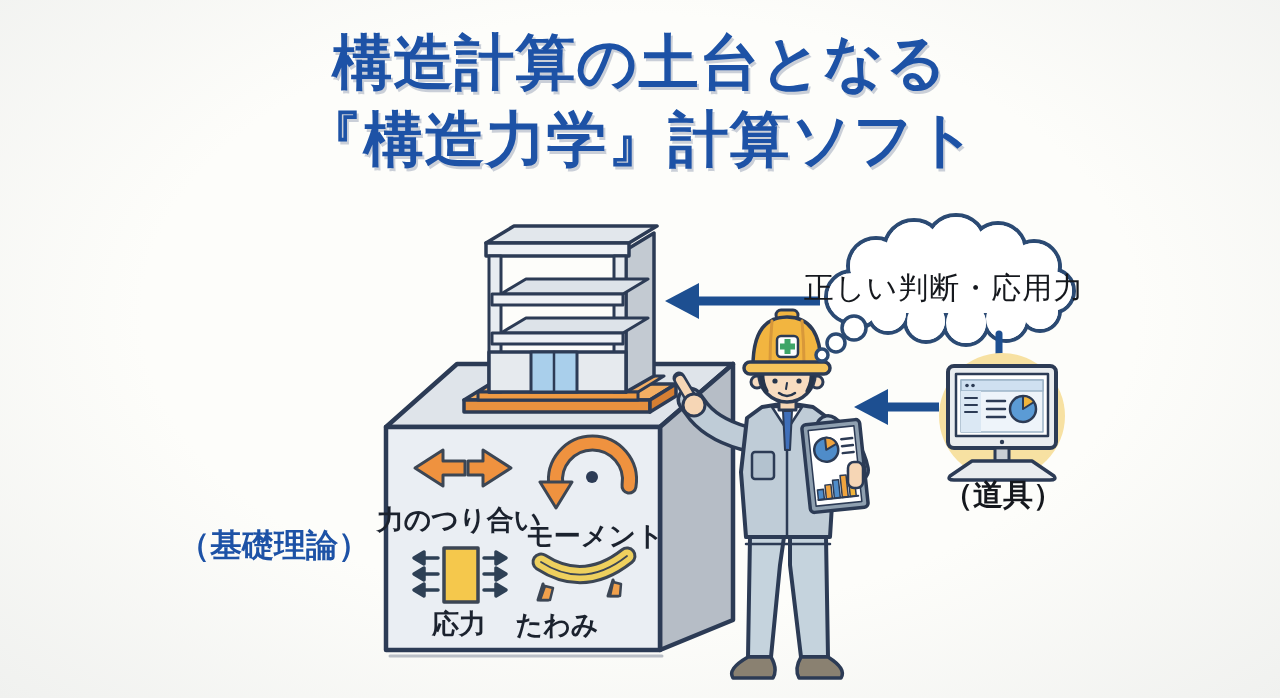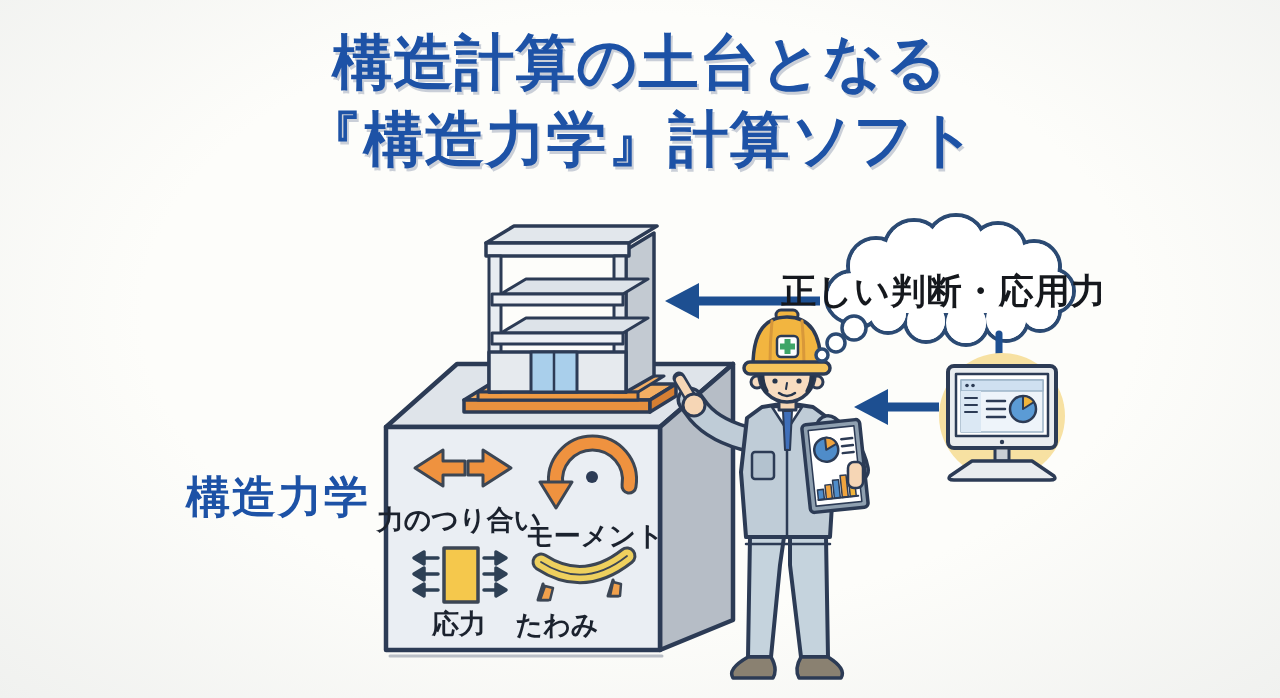--- a/index.html
+++ b/index.html
@@ -19,21 +19,21 @@
   .blue-label{color:#1d52a6;font-weight:bold;}
   .lbl-calc{left:290px;top:284px;font-size:40px;line-height:57px;letter-spacing:3px;}
   .lbl-mech{left:186px;top:468px;font-size:44px;letter-spacing:2px;}
   .lbl-mech-sub{left:178px;top:524px;font-size:32px;letter-spacing:0px;}
   .concept{color:#1b222e;font-weight:bold;font-size:27px;transform:translateX(-50%);}
   .c-balance{left:459px;top:502px;}
   .c-moment{left:595px;top:502px;margin-top:16px;}
   .c-stress{left:459px;top:606px;}
   .c-deflect{left:557px;top:607px;}
   .cloud-label{left:944px;top:268px;transform:translateX(-50%);
-    color:#15181d;font-weight:bold;font-size:35px;letter-spacing:1px;}
+    color:#15181d;font-weight:normal;font-size:30px;letter-spacing:1px;}
   .soft-label{left:1003px;top:476px;transform:translateX(-50%);text-align:center;
     color:#15181d;font-weight:bold;font-size:30px;line-height:38px;}
 </style>
 </head>
 <body>
 
 <div class="stage">
 
   <svg width="1280" height="698" viewBox="0 0 1280 698">
     <g stroke-linejoin="round" stroke-linecap="round">
@@ -257,25 +257,26 @@
       </g>
     </g>
   </svg>
 
   <div class="txt title">
     <div>構造計算の土台となる</div>
     <div>『構造力学』計算ソフト</div>
   </div>
 
 
-  <div class="txt blue-label lbl-mech">構造力学</div>
+  <div class="txt blue-label lbl-mech-sub">（基礎理論）</div>
 
   <div class="txt concept c-balance">力のつり合い</div>
   <div class="txt concept c-moment">モーメント</div>
   <div class="txt concept c-stress">応力</div>
   <div class="txt concept c-deflect">たわみ</div>
 
   <div class="txt cloud-label">正しい判断・応用力</div>
 
   <div class="txt soft-label">
+    <div>（道具）</div>
   </div>
 
 </div>
 
 </body></html>

